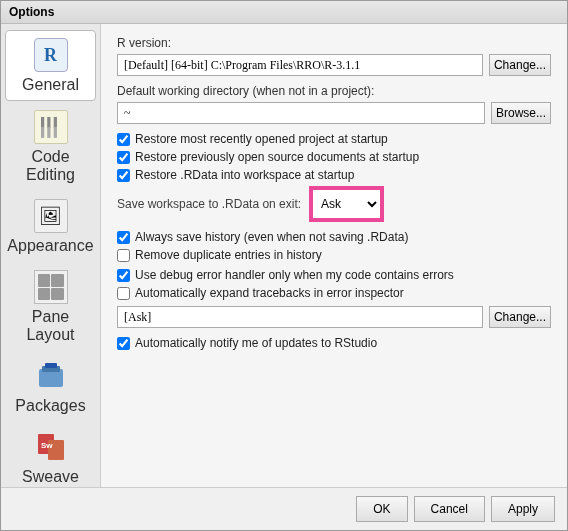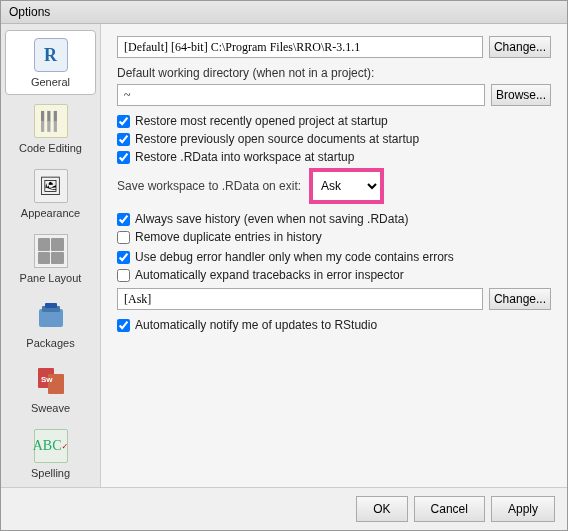--- a/index.html
+++ b/index.html
@@ -16,21 +16,21 @@
       height: 531px;
       background: #f0f0f0;
       border: 1px solid #999;
       display: flex;
       flex-direction: column;
     }
     .title-bar {
       background: linear-gradient(to bottom, #e8e8e8, #d8d8d8);
       padding: 4px 8px;
       font-size: 12px;
-      font-weight: normal;
+      font-weight: bold;
       border-bottom: 1px solid #bbb;
       display: flex;
       align-items: center;
     }
     .content {
       display: flex;
       flex: 1;
       overflow: hidden;
     }
     .sidebar {
@@ -56,21 +56,21 @@
       border: 1px solid #bbb;
     }
     .sidebar-icon {
       width: 36px;
       height: 36px;
       display: flex;
       align-items: center;
       justify-content: center;
     }
     .sidebar-label {
-      font-size: 11px;
+      font-size: 16px;
       text-align: center;
       color: #333;
     }
     .main-panel {
       flex: 1;
       padding: 12px 16px;
       background: #f5f5f5;
       overflow-y: auto;
     }
     .section-label {
@@ -274,20 +274,21 @@
         <div class="sidebar-icon">
           <div class="icon-spelling">ABC<span style="font-size:8px;color:#c00;">✓</span></div>
         </div>
         <span class="sidebar-label">Spelling</span>
       </div>
 
     </div>
 
     <div class="main-panel">
 
+      <div class="section-label">R version:</div>
       <div class="row">
         <input class="text-input wide" type="text" readonly="" value="[Default] [64-bit] C:\Program Files\RRO\R-3.1.1" style="">
         <button class="btn">Change...</button>
       </div>
 
       <div class="section-label">Default working directory (when not in a project):</div>
       <div class="row">
         <input class="text-input wide" type="text" value="~" style="">
         <button class="btn">Browse...</button>
       </div>

